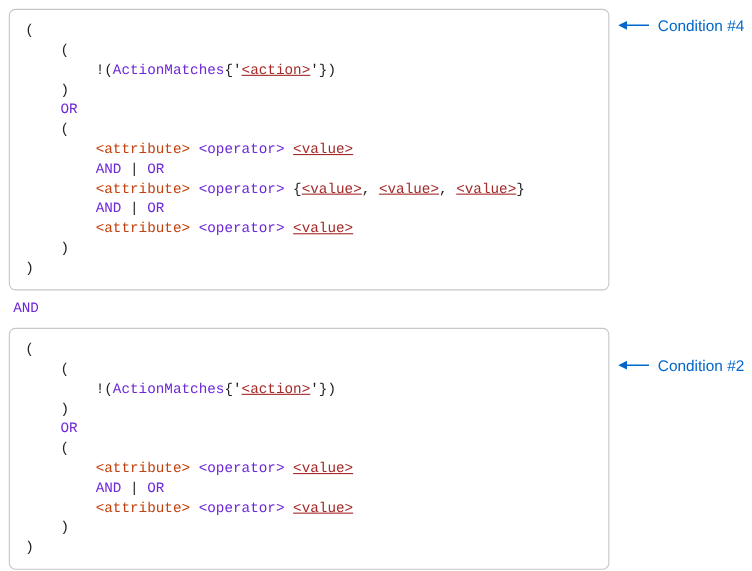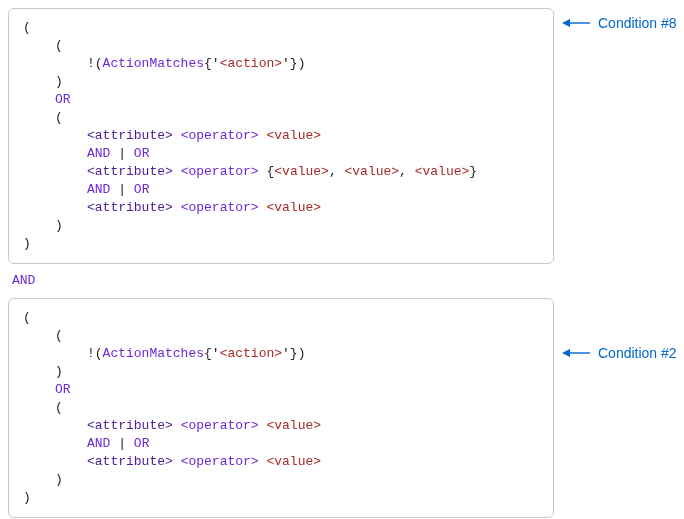--- a/index.html
+++ b/index.html
@@ -25,22 +25,22 @@
     padding: 10px 10px 10px 14px;
     box-sizing: border-box;
     background: #fff;
   }
   .between {
     margin: 8px 0 8px 4px;
   }
   .indent1 { padding-left: 32px; }
   .indent2 { padding-left: 64px; }
   .t-blue   { color: #6d28d9; }
-  .t-green  { color: #4c1d95; }
-  .t-brown  { color: #a52a2a; }
+  .t-green  { color: #c2410c; }
+  .t-brown  { color: #a52a2a; text-decoration: underline; }
   .t-black  { color: #222; }
   .annotation {
     position: absolute;
     display: flex;
     flex-direction: row;
     align-items: center;
     gap: 8px;
     font-family: "Segoe UI", Arial, sans-serif;
     font-size: 14px;
     color: #0066cc;
@@ -53,24 +53,24 @@
 </head>
 <body>
 
 <div class="page">
 
   <div class="annotation" style="left:562px; top:14px;">
     <svg class="arrow-svg" width="28" height="12" viewBox="0 0 28 12">
       <line x1="4" y1="6" x2="28" y2="6" stroke="#0066cc" stroke-width="1.4"></line>
       <polygon points="0,6 8,2 8,10" fill="#0066cc"></polygon>
     </svg>
-    <span>Condition #8</span>
+    <span>Condition #4</span>
   </div>
 
-  <div class="annotation" style="left:562px; top:344px;">
+  <div class="annotation" style="left:562px; top:323px;">
     <svg class="arrow-svg" width="28" height="12" viewBox="0 0 28 12">
       <line x1="4" y1="6" x2="28" y2="6" stroke="#0066cc" stroke-width="1.4"></line>
       <polygon points="0,6 8,2 8,10" fill="#0066cc"></polygon>
     </svg>
     <span>Condition #2</span>
   </div>
 
   <div class="codebox">
     <div><span class="t-black">(</span></div>
     <div class="indent1"><span class="t-black">(</span></div>

